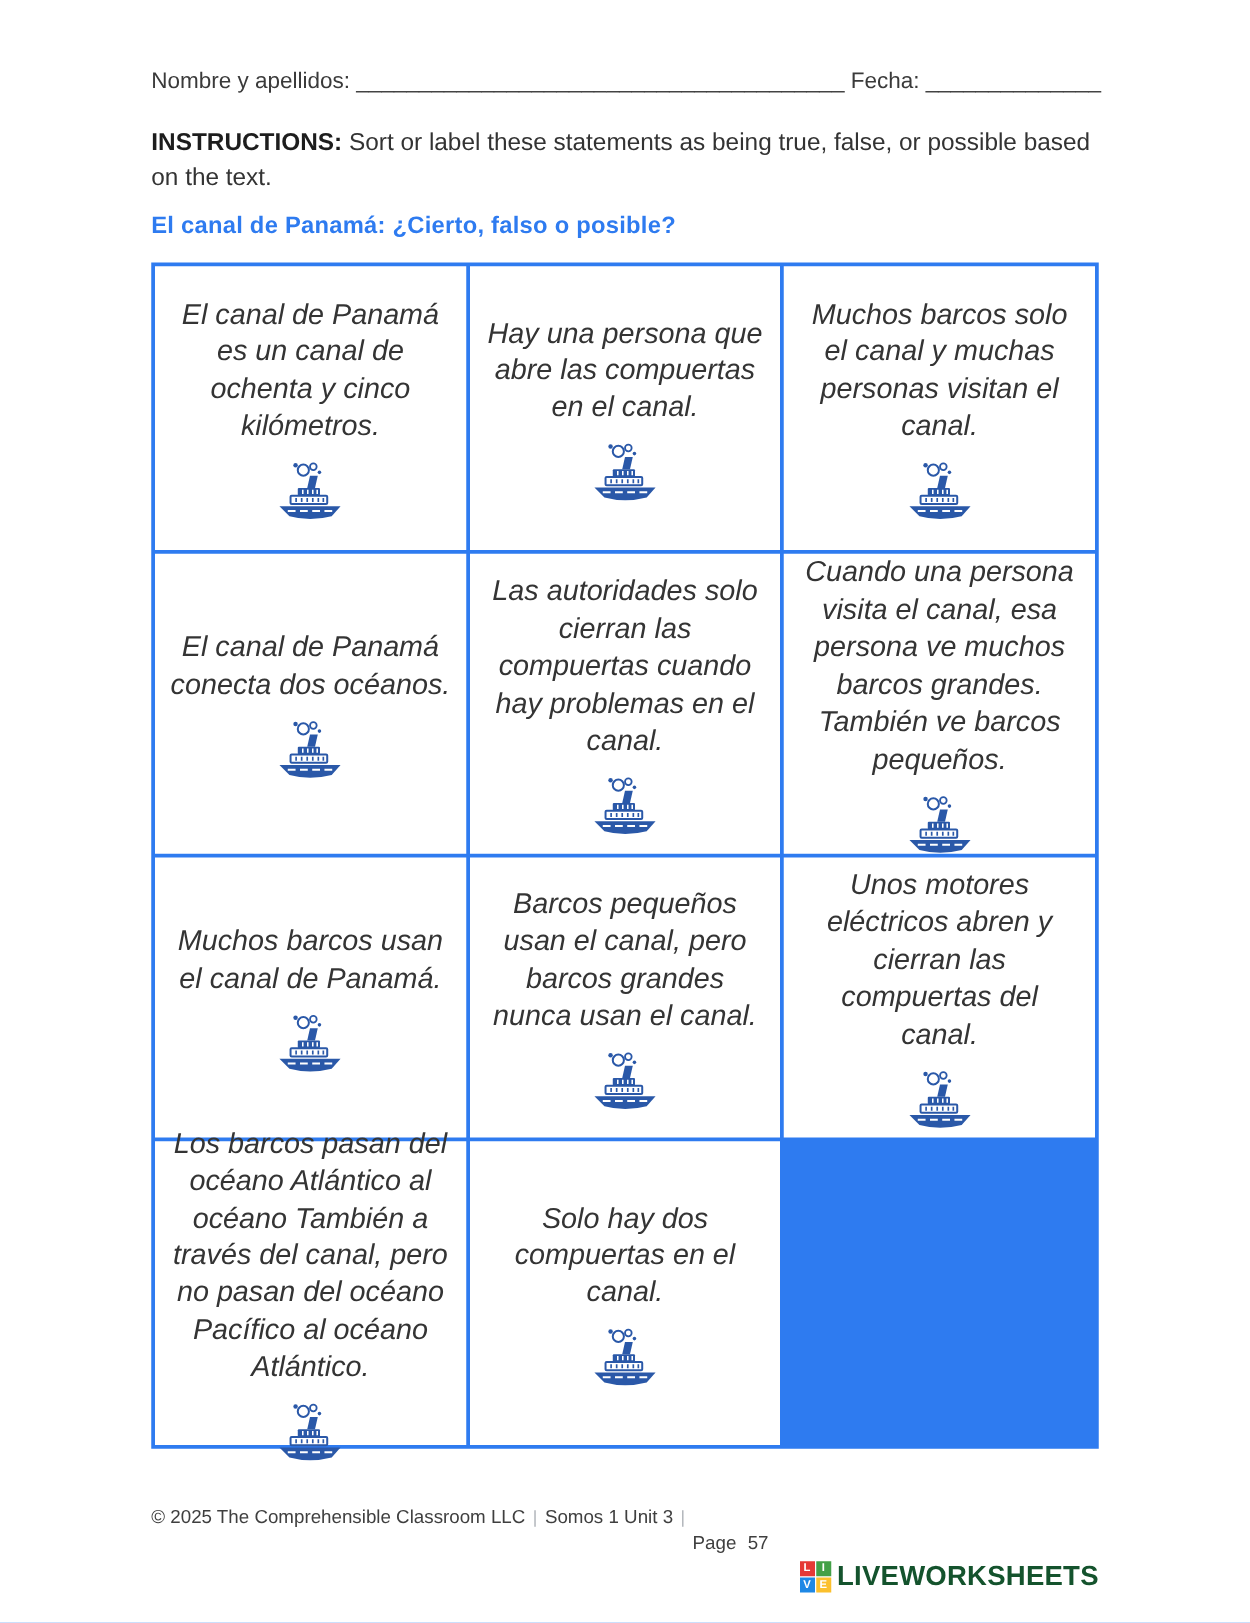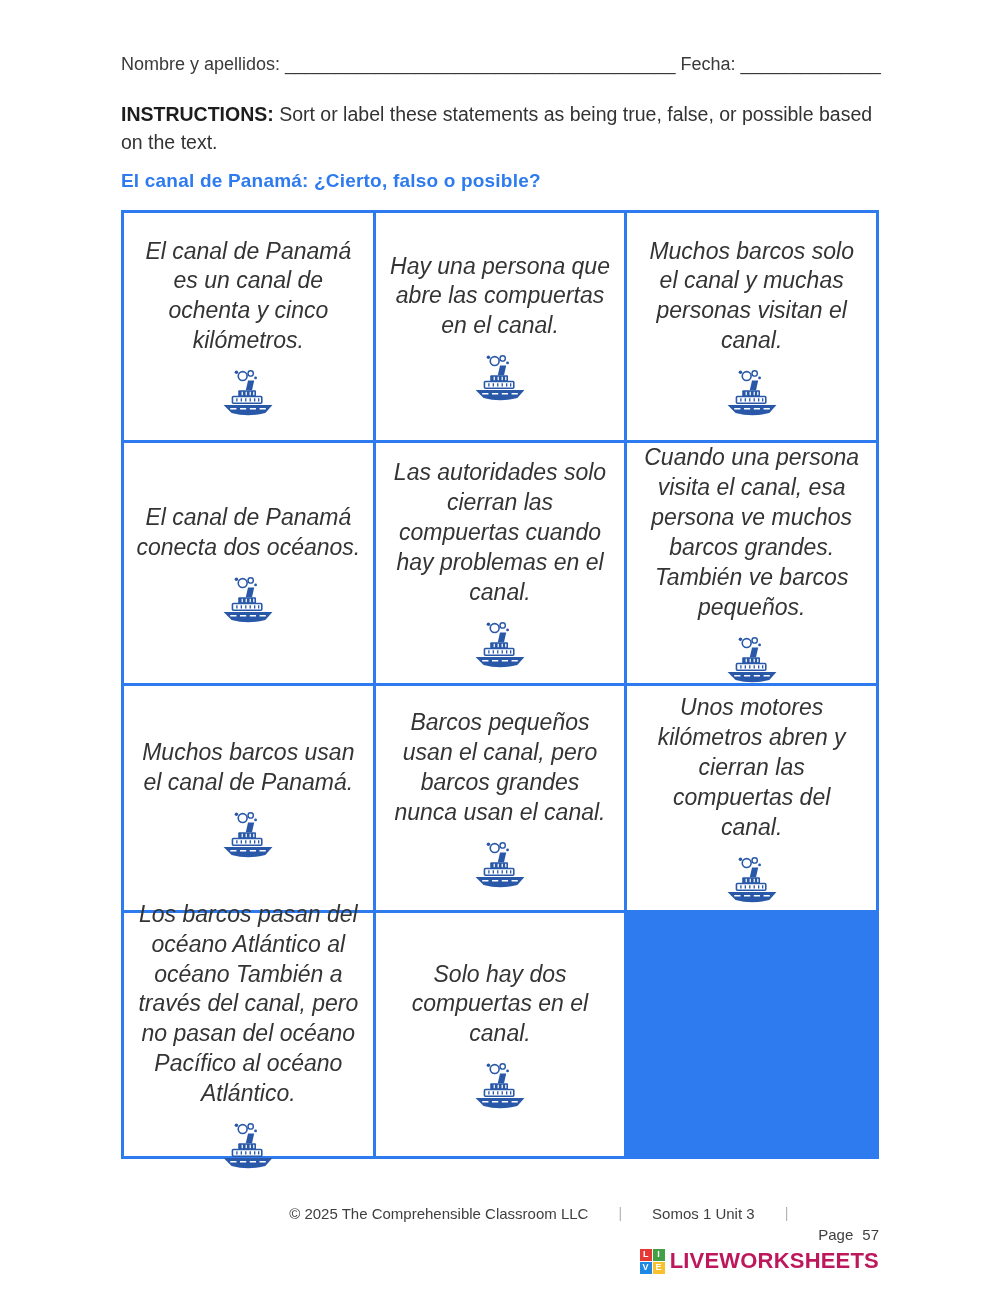--- a/index.html
+++ b/index.html
@@ -67,23 +67,22 @@
     line-height: 1.3;
     color: #343434;
     font-style: italic;
   }
   .ship { width: 58px; height: 48px; color: var(--ship); flex: 0 0 auto; }
   .ship svg { width: 100%; height: 100%; display: block; }
 
   .footer-line {
     margin-top: 24px;
     display: flex;
-    justify-content: flex-end;
     align-items: center;
-    gap: 30px;
+    gap: 6px;
     font-size: 15px;
     color: #3f3f3f;
   }
   .footer-line .sep { color: #b0b4ba; font-size: 14px; }
   .page-group { display: inline-flex; gap: 9px; margin-top: 43px; }
 
   .brand-row {
     margin-top: 5px;
     display: flex;
     justify-content: flex-end;
@@ -96,21 +95,21 @@
     grid-template-rows: 12px 12px;
     gap: 1px;
   }
   .logo-sq {
     display: flex; align-items: center; justify-content: center;
     color: #ffffff; font-size: 9px; font-weight: bold; line-height: 1;
   }
   .wordmark {
     font-size: 22px;
     font-weight: bold;
-    color: #be185d;
+    color: #14532d;
     letter-spacing: 0.2px;
   }
   .defs-holder { position: absolute; width: 0; height: 0; overflow: hidden; }
 </style>
 </head>
 <body>
 
 <svg class="defs-holder" aria-hidden="true">
   <symbol id="ship-icon" viewBox="0 0 64 54">
     <g fill="currentColor" stroke="none">
@@ -229,21 +228,21 @@
     <div class="card">
       <p class="card-text">Barcos pequeños usan el canal, pero barcos grandes nunca usan el canal.</p>
       <div class="ship">
           <svg viewBox="0 0 64 54">
             <use href="#ship-icon"></use>
           </svg>
         </div>
     </div>
 
     <div class="card">
-      <p class="card-text">Unos motores kilómetros abren y cierran las compuertas del canal.</p>
+      <p class="card-text">Unos motores eléctricos abren y cierran las compuertas del canal.</p>
       <div class="ship">
           <svg viewBox="0 0 64 54">
             <use href="#ship-icon"></use>
           </svg>
         </div>
     </div>
 
     <div class="card">
       <p class="card-text">Los barcos pasan del océano Atlántico al océano También a través del canal, pero no pasan del océano Pacífico al océano Atlántico.</p>
       <div class="ship">

